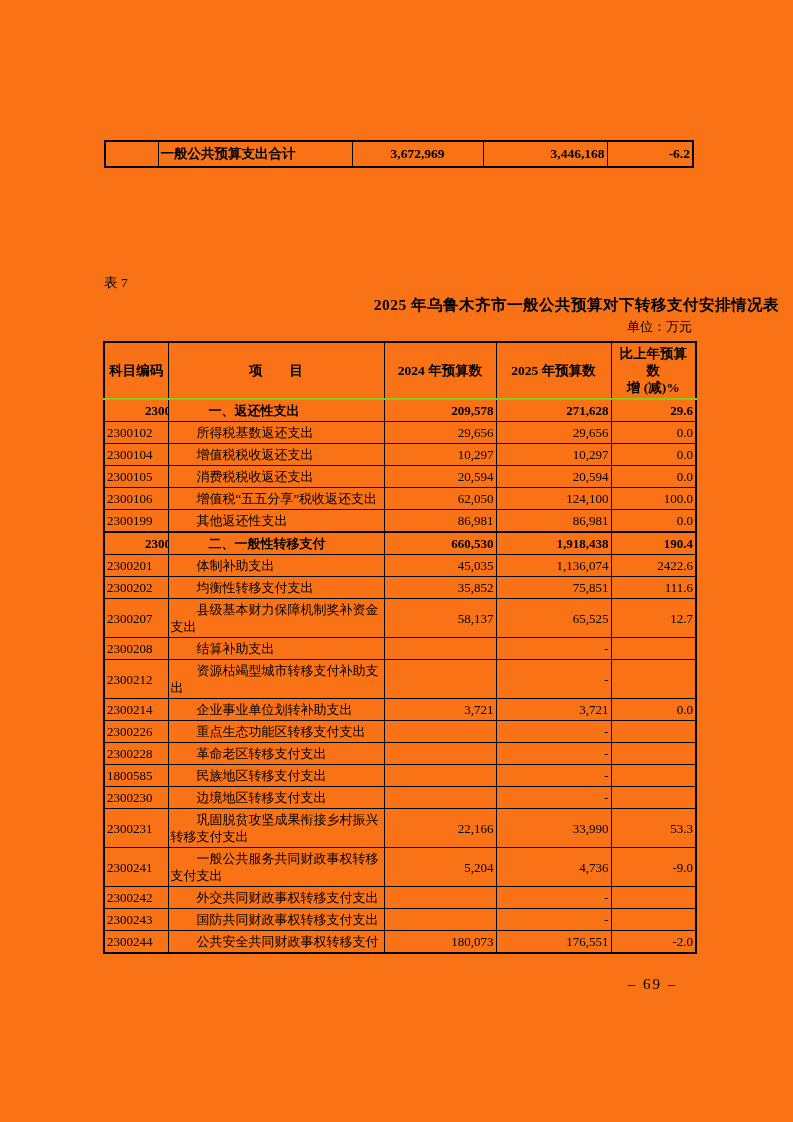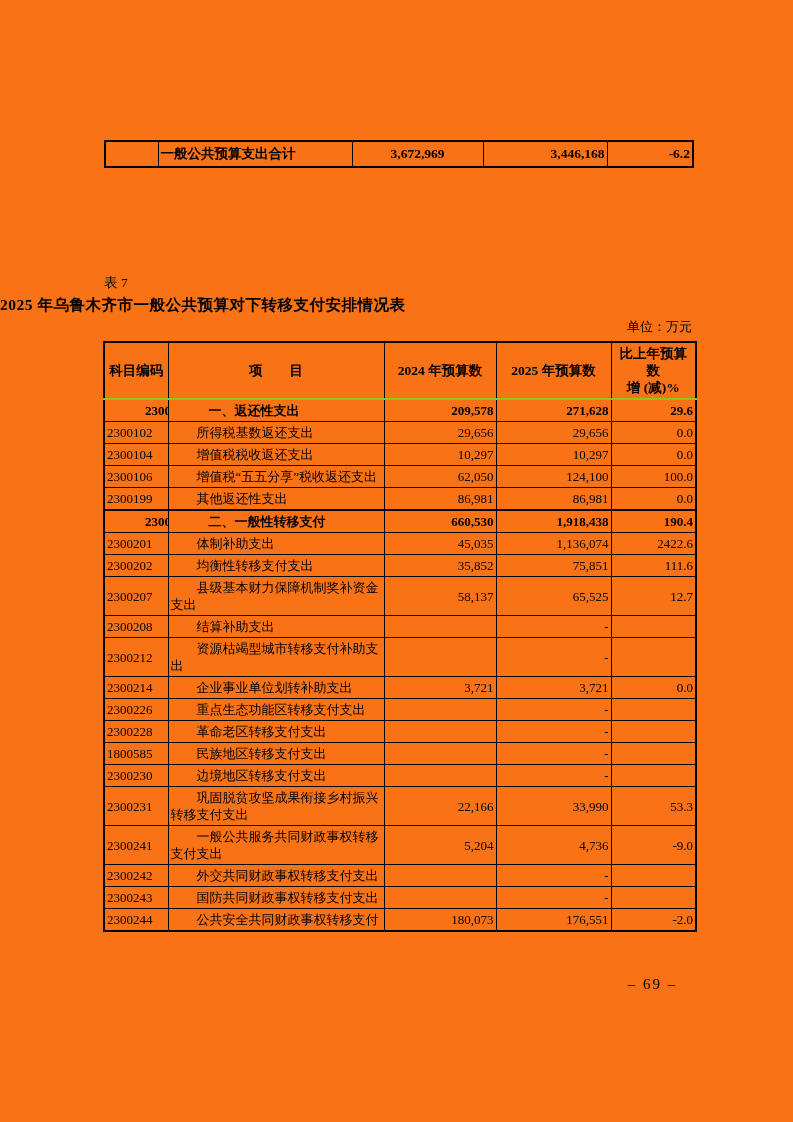--- a/index.html
+++ b/index.html
@@ -22,21 +22,21 @@
   }
   .frag-table { border: 2px solid #000; }
   .frag-table td.b { font-weight: bold; }
   .frag-table .t-center { text-align: center; }
   .frag-table .t-right { text-align: right; }
 
   
   .table-label { position: absolute; left: 104px; top: 274px; font-size: 13.5px; }
   .doc-title {
     position: absolute; left: 0; top: 295px; width: 779px;
-    text-align: left; font-weight: bold; font-size: 15.5px;
+    text-align: right; font-weight: bold; font-size: 15.5px;
     letter-spacing: 0.5px;
   }
   .unit-label { position: absolute; right: 101px; top: 318px; font-size: 13px; }
 
   
   .main-table {
     position: absolute; left: 103px; top: 341px;
     border-collapse: collapse; table-layout: fixed; width: 592px;
     font-size: 13px;
   }
@@ -129,20 +129,27 @@
           <td class="num">0.0</td>
         </tr>
         <tr>
           <td class="c-code">2300104</td>
           <td class="c-item indent">增值税税收返还支出</td>
           <td class="num">10,297</td>
           <td class="num">10,297</td>
           <td class="num">0.0</td>
         </tr>
         <tr>
+          <td class="c-code">2300105</td>
+          <td class="c-item indent">消费税税收返还支出</td>
+          <td class="num">20,594</td>
+          <td class="num">20,594</td>
+          <td class="num">0.0</td>
+        </tr>
+        <tr>
           <td class="c-code">2300106</td>
           <td class="c-item indent">增值税“五五分享”税收返还支出</td>
           <td class="num">62,050</td>
           <td class="num">124,100</td>
           <td class="num">100.0</td>
         </tr>
         <tr>
           <td class="c-code">2300199</td>
           <td class="c-item indent">其他返还性支出</td>
           <td class="num">86,981</td>

